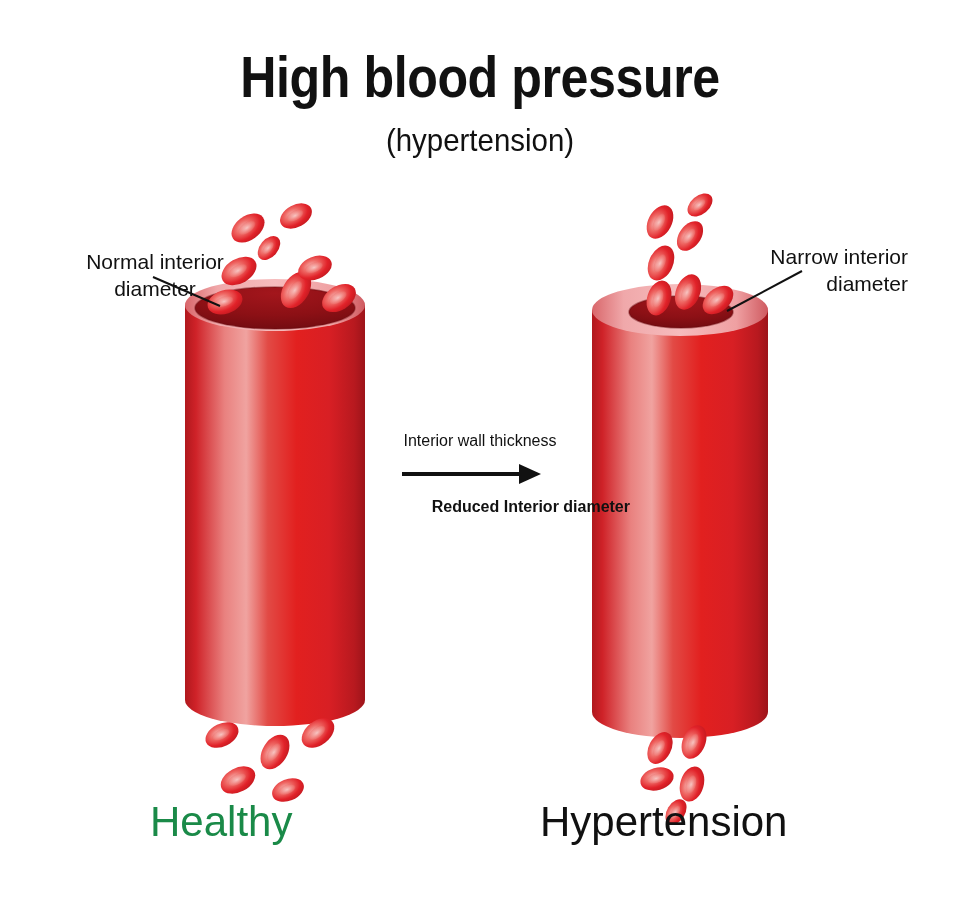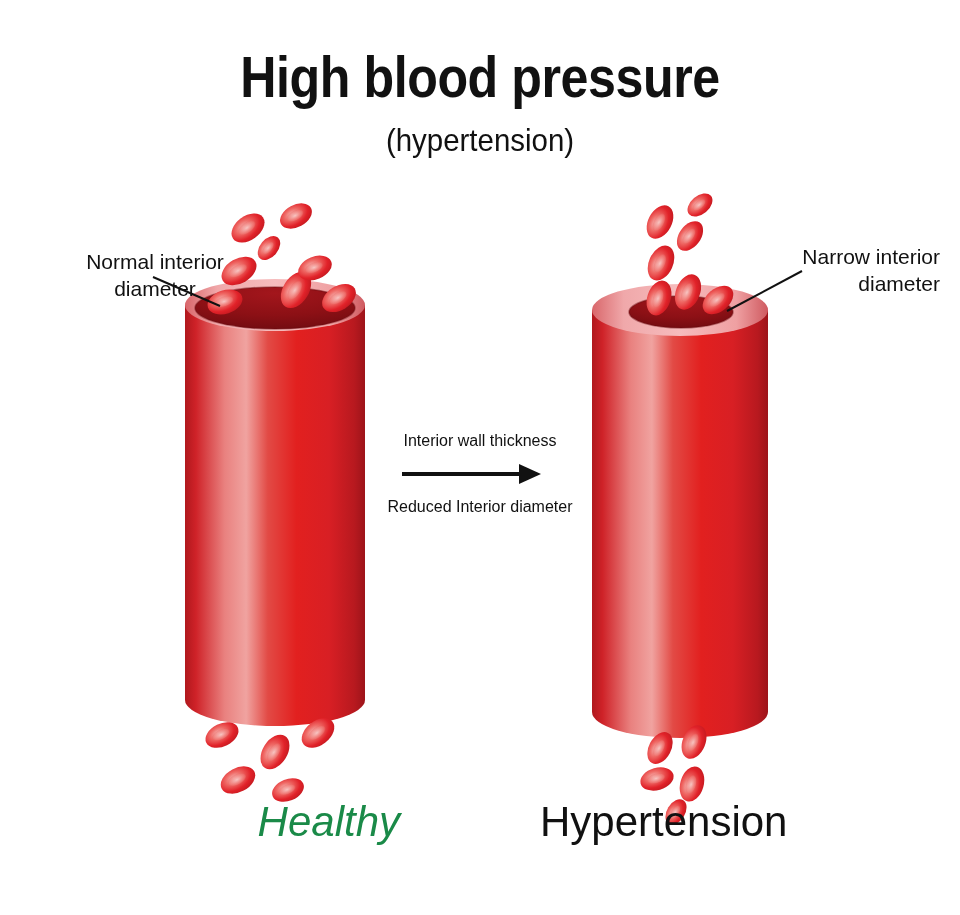--- a/index.html
+++ b/index.html
@@ -16,24 +16,24 @@
     font-size:57px;font-weight:bold;letter-spacing:-0.5px;
     font-family:"Liberation Sans Narrow","Liberation Sans","DejaVu Sans Condensed",sans-serif;
     transform:scaleX(0.88);transform-origin:50% 50%;
   }
   #subtitle{
     left:0;top:122px;width:960px;text-align:center;
     font-size:32px;
     transform:scaleX(0.92);transform-origin:50% 50%;
   }
   #label-left{left:40px;top:248px;width:230px;text-align:center;font-size:21px;line-height:27px;}
-  #label-right{left:700px;top:243px;width:240px;text-align:right;font-size:21px;line-height:27px;}
+  #label-right{left:668px;top:243px;width:240px;text-align:right;font-size:21px;line-height:27px;}
   #mid-top{left:330px;top:432px;width:300px;text-align:center;font-size:16px;}
-  #mid-bottom{left:330px;top:498px;width:300px;text-align:center;font-size:16px;}
-  #cap-left{left:150px;top:798px;width:250px;text-align:right;font-size:42px;font-style:italic;}
+  #mid-bottom{left:330px;top:498px;width:300px;text-align:right;font-size:16px;font-weight:bold;}
+  #cap-left{left:150px;top:798px;width:250px;text-align:left;font-size:42px;}
   #cap-right{left:540px;top:798px;width:320px;text-align:left;font-size:42px;}
   svg{position:absolute;left:0;top:0;}
 </style>
 </head>
 <body style="background: rgb(255, 255, 255);">
 
 <div id="stage">
 
   <div class="txt" id="title">High blood pressure</div>
   <div class="txt" id="subtitle">(hypertension)</div>

